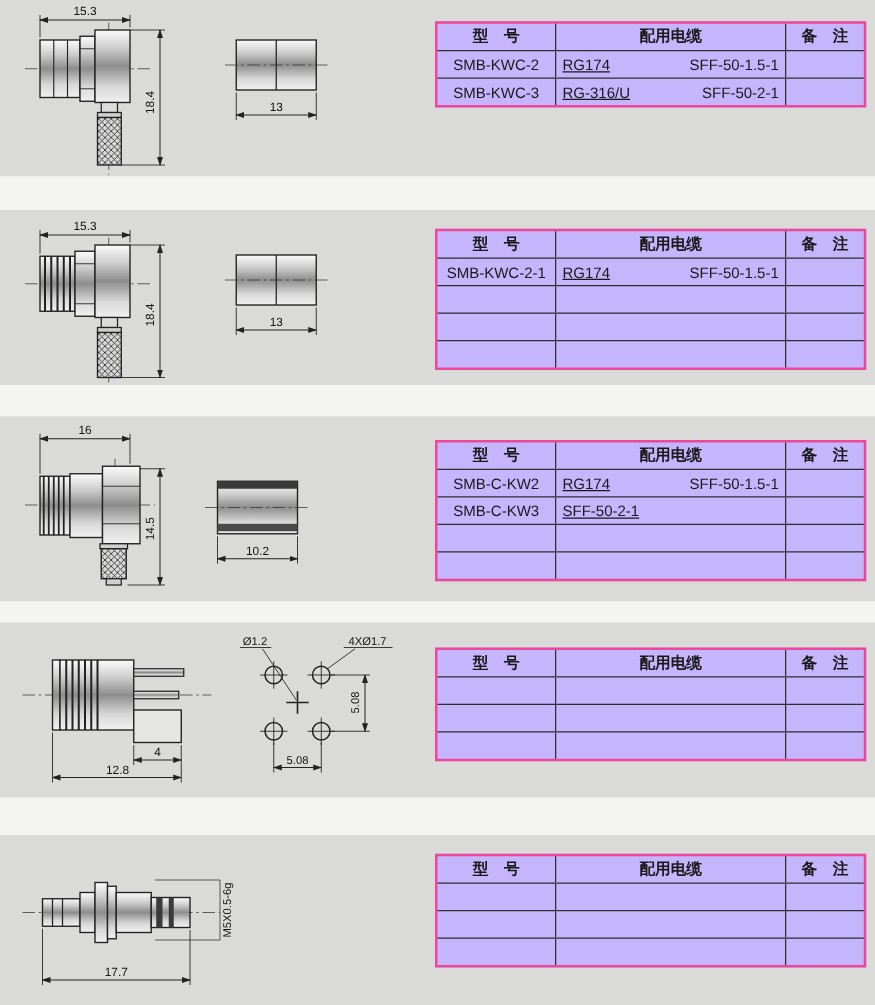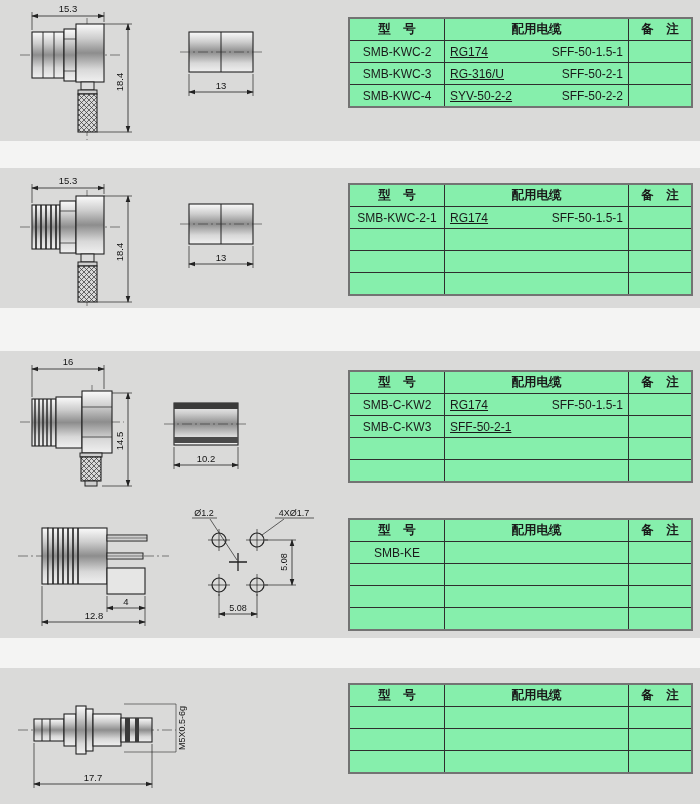--- a/index.html
+++ b/index.html
@@ -10,21 +10,21 @@
     overflow:hidden;
   }
   .band{
     position:absolute;left:0;width:700px;background:#dadad9;
   }
   .svgwrap{position:absolute;left:4px;top:0;}
   svg text{font-family:"Liberation Sans","DejaVu Sans",sans-serif;font-size:9.5px;fill:#141414;}
   svg text.small{font-size:9px;}
   .spec-table{
     position:absolute;left:348px;width:345px;
-    background:#86efac;border:2px solid #737373;box-sizing:border-box;
+    background:#c4b5fd;border:2px solid #ec4899;box-sizing:border-box;
   }
   .tr{display:flex;height:21px;border-top:1px solid #2e2e2e;}
   .tr:first-child{border-top:none;}
   .td{
     box-sizing:border-box;border-left:1px solid #2e2e2e;
     padding:0 5px;display:flex;align-items:center;
     font-size:12px;color:#1a1a1a;overflow:hidden;white-space:nowrap;
   }
   .td:first-child{border-left:none;}
   .c-model{width:94px;justify-content:center;}
@@ -100,28 +100,20 @@
           <span class="c1">RG174</span>
           <span class="c2">SFF-50-1.5-1</span>
         </div>
       <div class="td c-remark"></div>
     </div>
     <div class="tr">
       <div class="td c-model">SMB-KWC-3</div>
       <div class="td c-cable">
           <span class="c1">RG-316/U</span>
           <span class="c2">SFF-50-2-1</span>
-        </div>
-      <div class="td c-remark"></div>
-    </div>
-    <div class="tr">
-      <div class="td c-model">SMB-KWC-4</div>
-      <div class="td c-cable">
-          <span class="c1">SYV-50-2-2</span>
-          <span class="c2">SFF-50-2-2</span>
         </div>
       <div class="td c-remark"></div>
     </div>
   </div>
 </div>
 
 <div class="band" style="top:168px;height:140px;">
   <div class="svgwrap">
     <svg width="340" height="140" viewBox="0 0 340 140">
       <defs>
@@ -203,21 +195,21 @@
       <div class="td c-model"></div>
       <div class="td c-cable">
           <span class="c1"></span>
           <span class="c2"></span>
         </div>
       <div class="td c-remark"></div>
     </div>
   </div>
 </div>
 
-<div class="band" style="top:351px;height:148px;">
+<div class="band" style="top:333px;height:148px;">
   <div class="svgwrap">
     <svg width="340" height="138" viewBox="0 0 340 138">
       <defs>
         <linearGradient id="met3" x1="0" y1="0" x2="0" y2="1">
           <stop offset="0" stop-color="#fbfbfb"></stop>
             <stop offset="0.25" stop-color="#cdcdcd"></stop>
           <stop offset="0.5" stop-color="#8d8d8d"></stop>
             <stop offset="0.78" stop-color="#d8d8d8"></stop>
           <stop offset="1" stop-color="#f0f0f0"></stop>
         </linearGradient>
@@ -365,28 +357,20 @@
       <text x="234" y="113" text-anchor="middle" class="small">5.08</text>
     </svg>
   </div>
   <div class="spec-table" style="top:20px;">
     <div class="tr th">
       <div class="td c-model">型　号</div>
       <div class="td c-cable">配用电缆</div>
       <div class="td c-remark">备　注</div>
     </div>
     <div class="tr">
-      <div class="td c-model">SMB-KE</div>
-      <div class="td c-cable">
-          <span class="c1"></span>
-          <span class="c2"></span>
-        </div>
-      <div class="td c-remark"></div>
-    </div>
-    <div class="tr">
       <div class="td c-model"></div>
       <div class="td c-cable">
           <span class="c1"></span>
           <span class="c2"></span>
         </div>
       <div class="td c-remark"></div>
     </div>
     <div class="tr">
       <div class="td c-model"></div>
       <div class="td c-cable">

